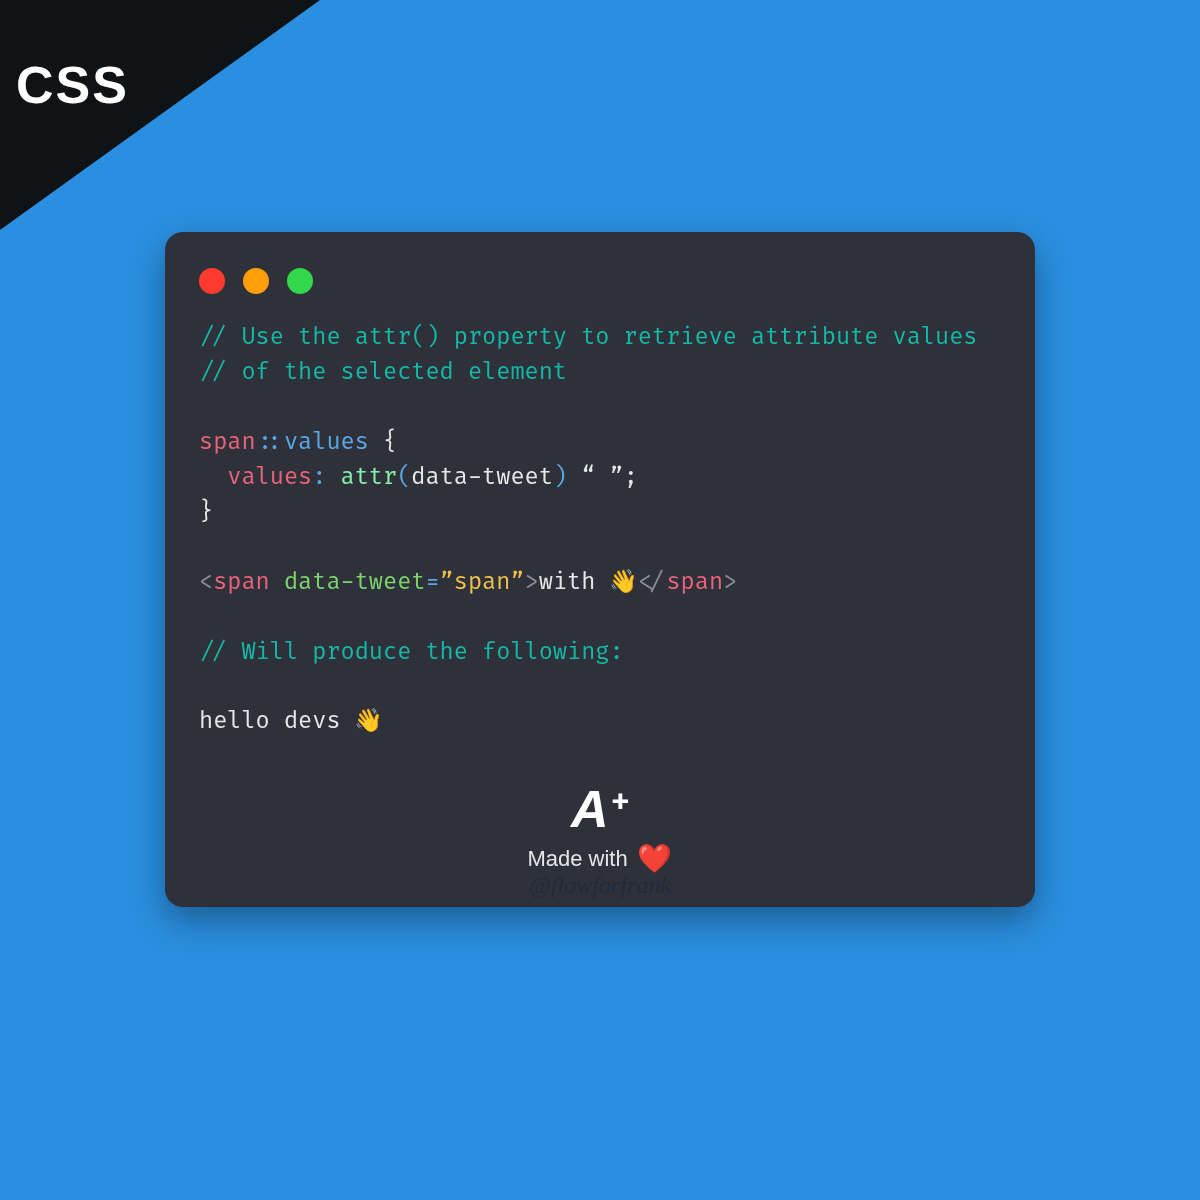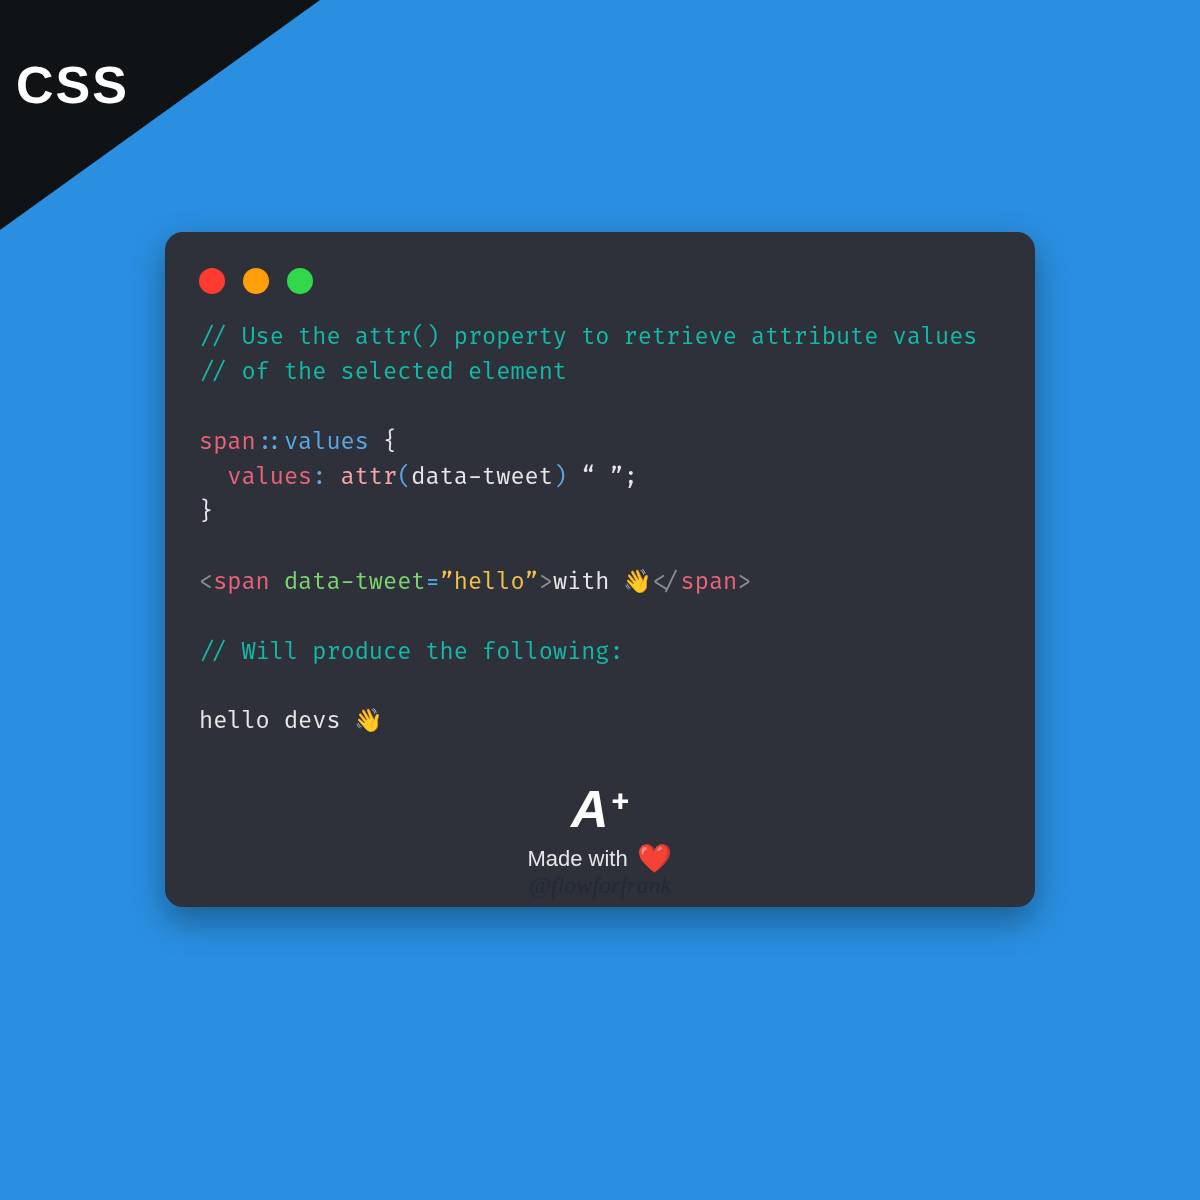--- a/index.html
+++ b/index.html
@@ -69,21 +69,21 @@
     font-size: 23px;
     line-height: 1.52;
     color: #e6e6e6;
     white-space: pre;
   }
   .c-comment  { color: #14b8a6; }
   .c-selector { color: #e9637a; }
   .c-pseudo   { color: #5aa7e6; }
   .c-prop     { color: #e9637a; }
   .c-colon    { color: #5aa7e6; }
-  .c-func     { color: #fca5a5; text-align: center; }
+  .c-func     { color: #86efac; text-align: center; }
   .c-paren    { color: #5aa7e6; }
   .c-arg      { color: #e6e6e6; }
   .c-string   { color: #e6e6e6; }
   .c-brace    { color: #e6e6e6; }
   .c-angle    { color: #8a8d93; }
   .c-tag      { color: #e9637a; }
   .c-attr     { color: #7bd46c; }
   .c-eq       { color: #5aa7e6; }
   .c-attrval  { color: #f0c04a; }
   .c-text     { color: #e6e6e6; }
@@ -161,21 +161,21 @@
     <div class="dot dot-green"></div>
   </div>
 
   <pre class="code"><span class="c-comment">// Use the attr() property to retrieve attribute values</span>
 <span class="c-comment">// of the selected element</span>
 
 <span class="c-selector">span</span><span class="c-pseudo">::</span><span class="c-pseudo">values</span><span class="c-brace"> {</span>
 <span>  </span><span class="c-prop">values</span><span class="c-colon">: </span><span class="c-func">attr</span><span class="c-paren">(</span><span class="c-arg">data-tweet</span><span class="c-paren">)</span><span class="c-string"> “ ”;</span>
 <span class="c-brace">}</span>
 
-<span class="c-angle">&lt;</span><span class="c-tag">span</span><span> </span><span class="c-attr">data-tweet</span><span class="c-eq">=</span><span class="c-attrval">”hello”</span><span class="c-angle">&gt;</span><span class="c-text">with 👋</span><span class="c-angle">&lt;</span><span class="c-slash">/</span><span class="c-tag">span</span><span class="c-angle">&gt;</span>
+<span class="c-angle">&lt;</span><span class="c-tag">span</span><span> </span><span class="c-attr">data-tweet</span><span class="c-eq">=</span><span class="c-attrval">”span”</span><span class="c-angle">&gt;</span><span class="c-text">with 👋</span><span class="c-angle">&lt;</span><span class="c-slash">/</span><span class="c-tag">span</span><span class="c-angle">&gt;</span>
 
 <span class="c-comment">// Will produce the following:</span>
 
 <span class="c-output">hello devs 👋</span></pre>
 
   <div class="window-footer">
     <div class="logo-row">
       <span class="logo-a">A</span>
       <span class="logo-plus">+</span>
     </div>

